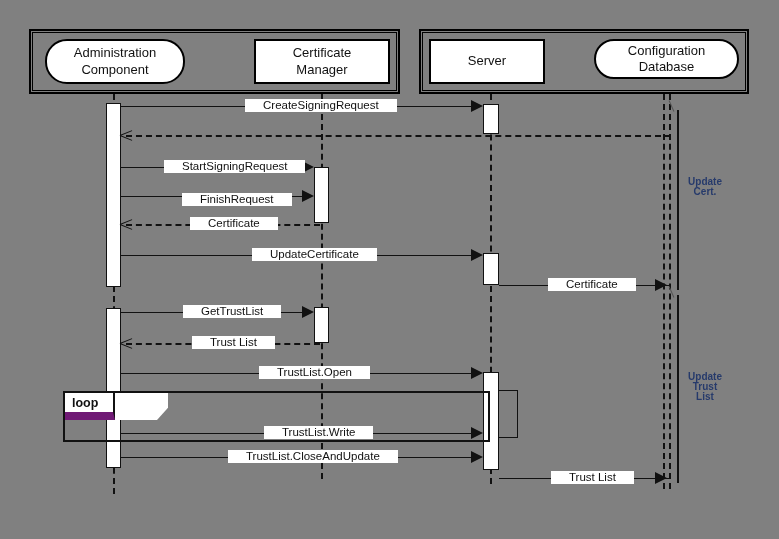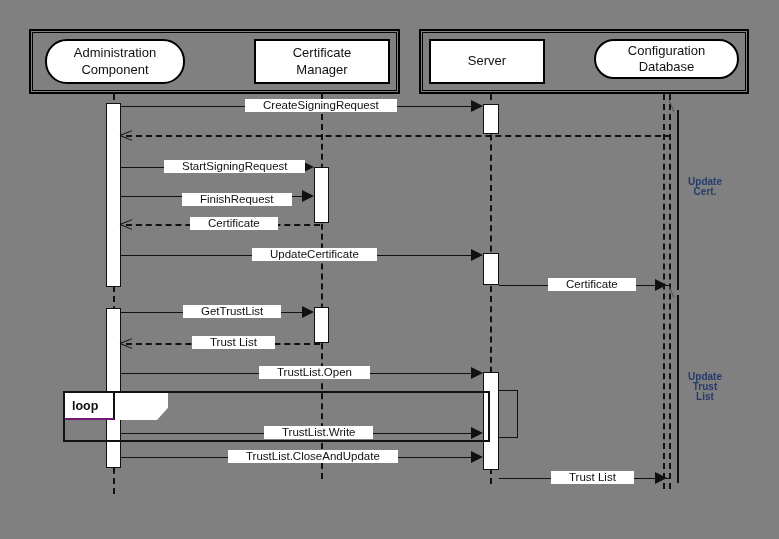--- a/index.html
+++ b/index.html
@@ -100,21 +100,21 @@
   .frag{
     position:absolute;
     border:2px solid #111;
     box-sizing:border-box;
     background:transparent;
   }
   .frag-tab{
     position:absolute;
     background:#ffffff;
     border-right:2px solid #111;
-    border-bottom:2px solid #701a75;
+    border-bottom:8px solid #701a75;
     box-sizing:border-box;
     display:flex;align-items:center;
     padding-left:7px;
     font-size:12.5px;font-weight:bold;color:#111;
   }
   .frag-cond{
     position:absolute;
     background:#ffffff;
     box-sizing:border-box;
     clip-path:polygon(0 0,100% 0,100% 55%,78% 100%,0 100%);

